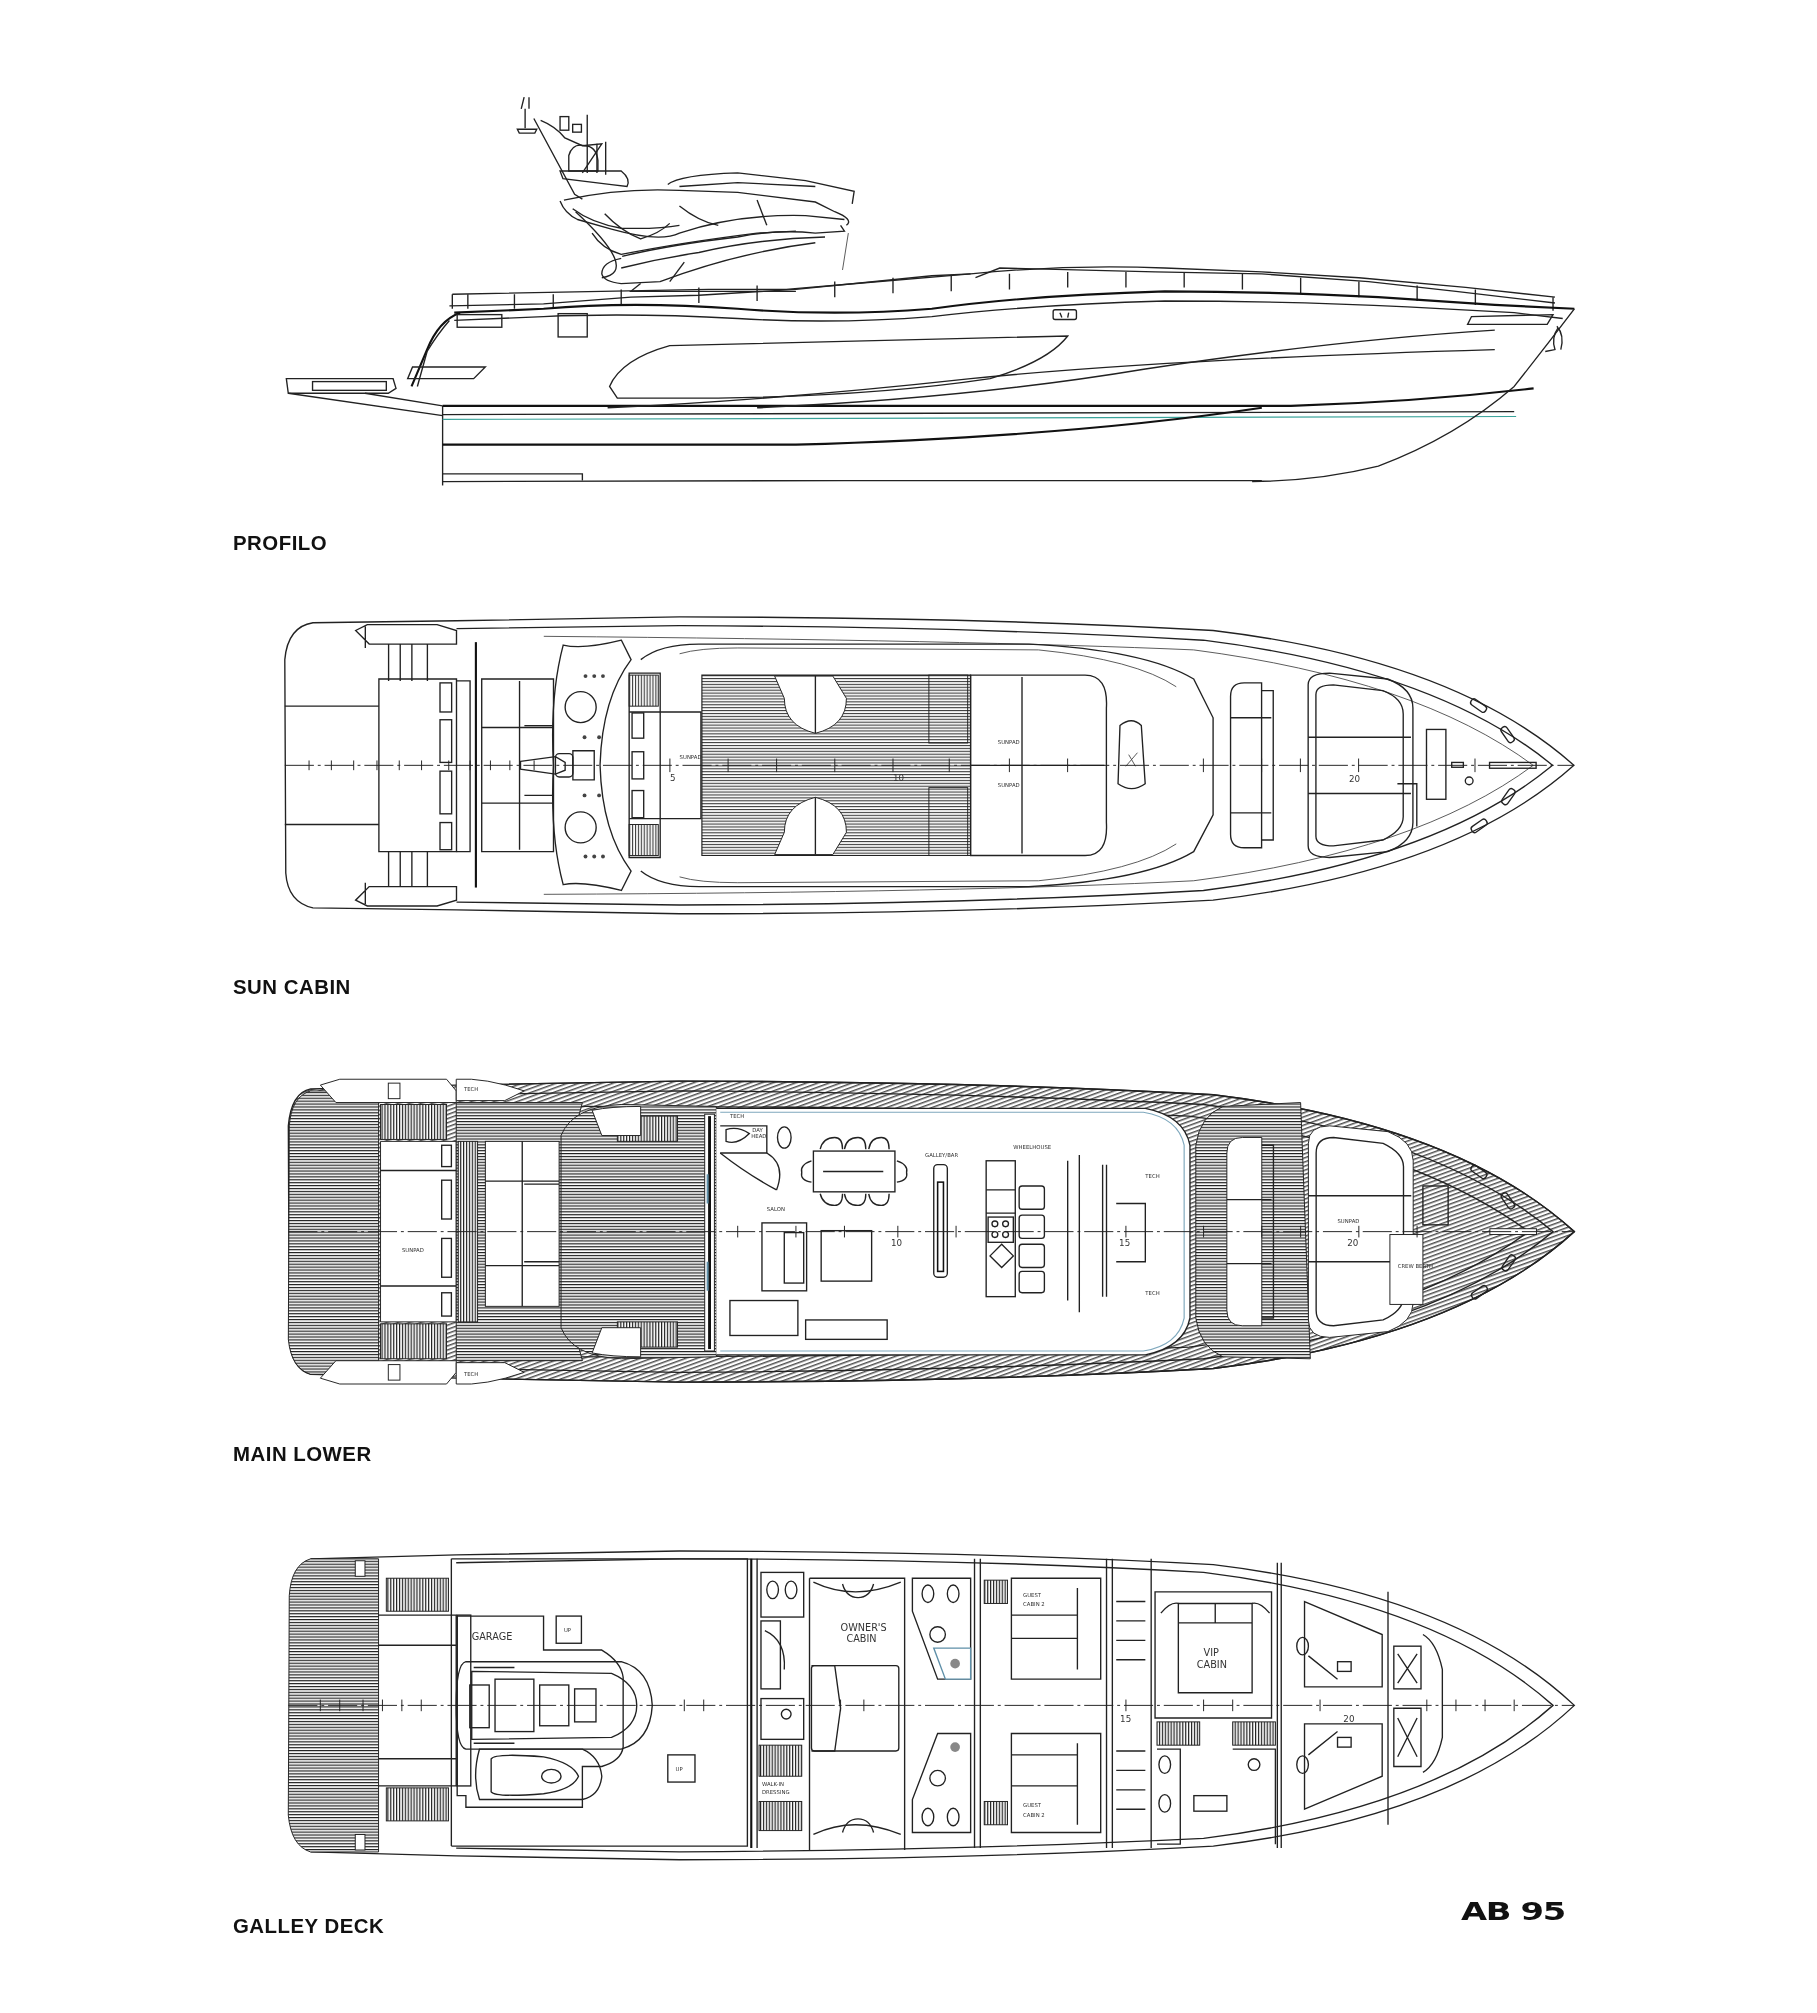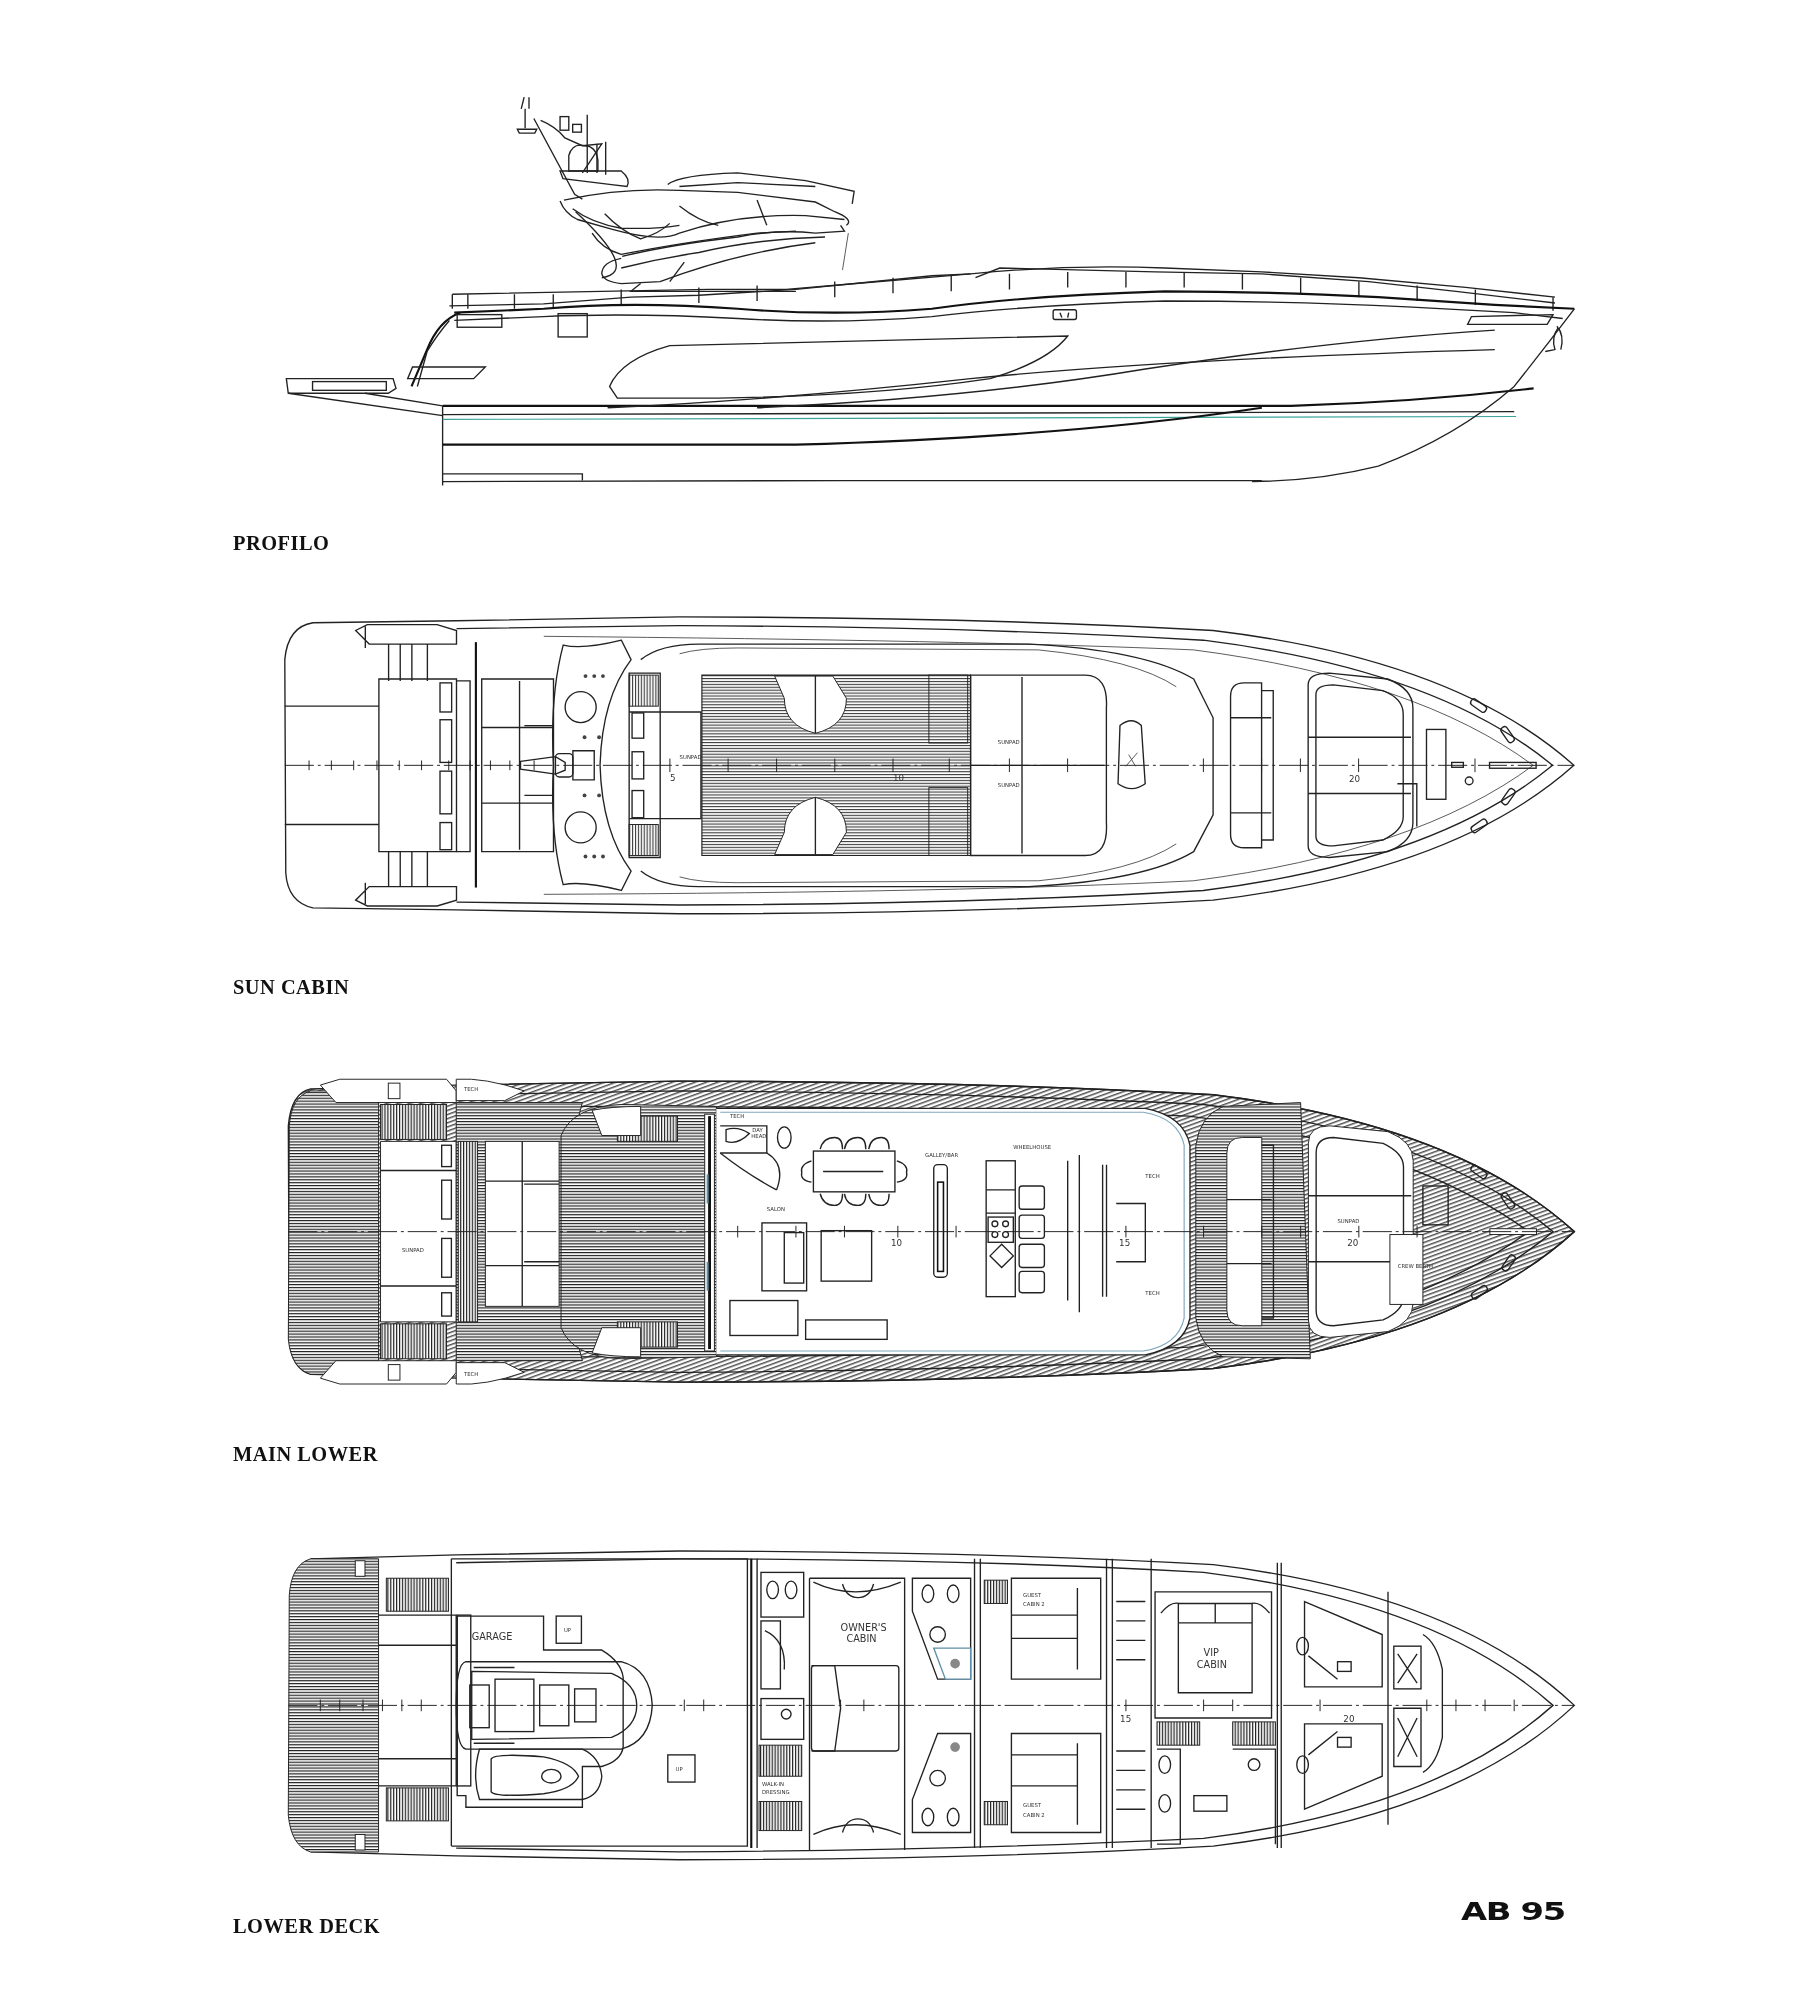--- a/index.html
+++ b/index.html
@@ -1,18 +1,18 @@
 <!DOCTYPE html>
 <html><head>
 <meta charset="utf-8">
 <style>
   html, body { margin:0; padding:0; background:#ffffff; }
   body { width:1818px; height:2014px; position:relative; overflow:hidden; font-family:"DejaVu Sans", sans-serif; }
   .view { position:absolute; left:0; top:0; }
-  .deck-label { position:absolute; font-family:Liberation Serif, serif; font-weight:bold; font-size:20.4px; letter-spacing:0.5px; color:#111111; white-space:nowrap; }
+  .deck-label { position:absolute; font-family:Liberation Sans, sans-serif; font-weight:bold; font-size:20.4px; letter-spacing:0.5px; color:#111111; white-space:nowrap; }
   .model-label { position:absolute; font-family:"DejaVu Sans", sans-serif; font-size:25px; font-weight:bold; letter-spacing:-1px; color:#111111; transform:scaleX(1.35); transform-origin:left top; }
   svg text { font-family:"DejaVu Sans", sans-serif; fill:#222; }
   .ln { fill:none; stroke:#222; stroke-width:1.4; }
   .lt { fill:none; stroke:#444; stroke-width:0.9; }
   .lb { fill:none; stroke:#111; stroke-width:2.2; }
   .wl { fill:none; stroke:#3aa39a; stroke-width:1.2; }
   .cl { fill:none; stroke:#222; stroke-width:1; }
   .room { font-size:10px; fill:#333; }
   .tiny { font-size:5.5px; fill:#333; }
   .num { font-size:9px; fill:#333; }
@@ -497,16 +497,16 @@
 
     <path class="cl" d="M297 1757 L1622 1757" stroke-dasharray="30 4 3 4"></path>
     <g class="cl">
       <path d="M330 1751 L330 1763 M350 1751 L350 1763 M374 1751 L374 1763 M394 1751 L394 1763 M414 1751 L414 1763 M434 1751 L434 1763 M705 1751 L705 1763 M725 1751 L725 1763 M866 1751 L866 1763 M890 1751 L890 1763 M1160 1751 L1160 1763 M1240 1751 L1240 1763 M1270 1751 L1270 1763 M1360 1751 L1360 1763 M1470 1751 L1470 1763 M1500 1751 L1500 1763 M1530 1751 L1530 1763 M1560 1751 L1560 1763"></path>
     </g>
     <text class="num" x="1154" y="1774">15</text>
     <text class="num" x="1384" y="1774">20</text>
   </g>
 </svg>
 
-<div class="deck-label" style="left:233px; top:1915px;">LOWER DECK</div>
+<div class="deck-label" style="left:233px; top:1915px;">GALLEY DECK</div>
 
 <div class="model-label" style="left:1461px; top:1897px;">AB 95</div>
 
 
 </body></html>

